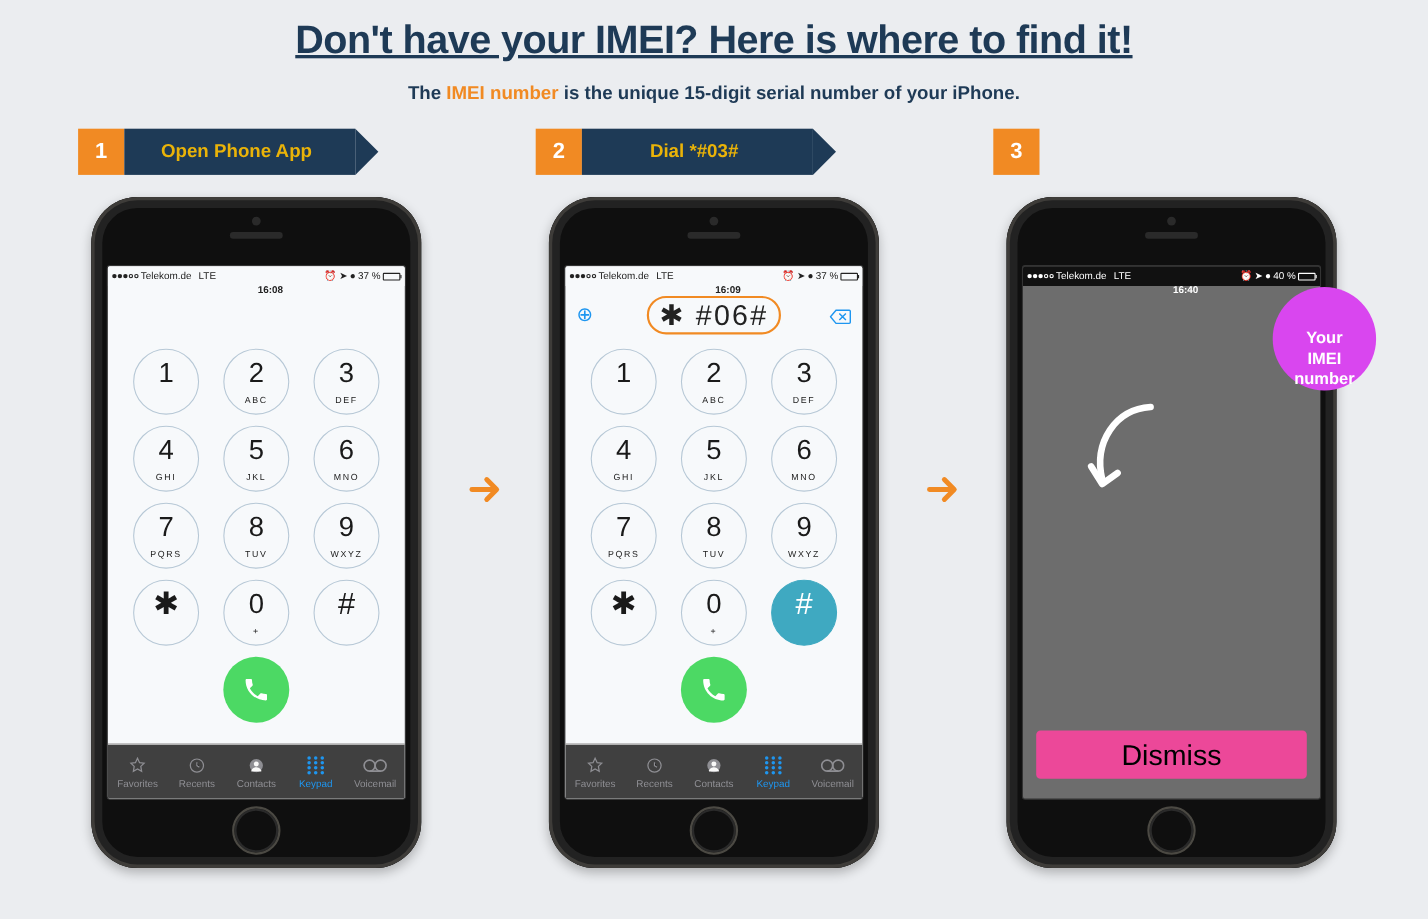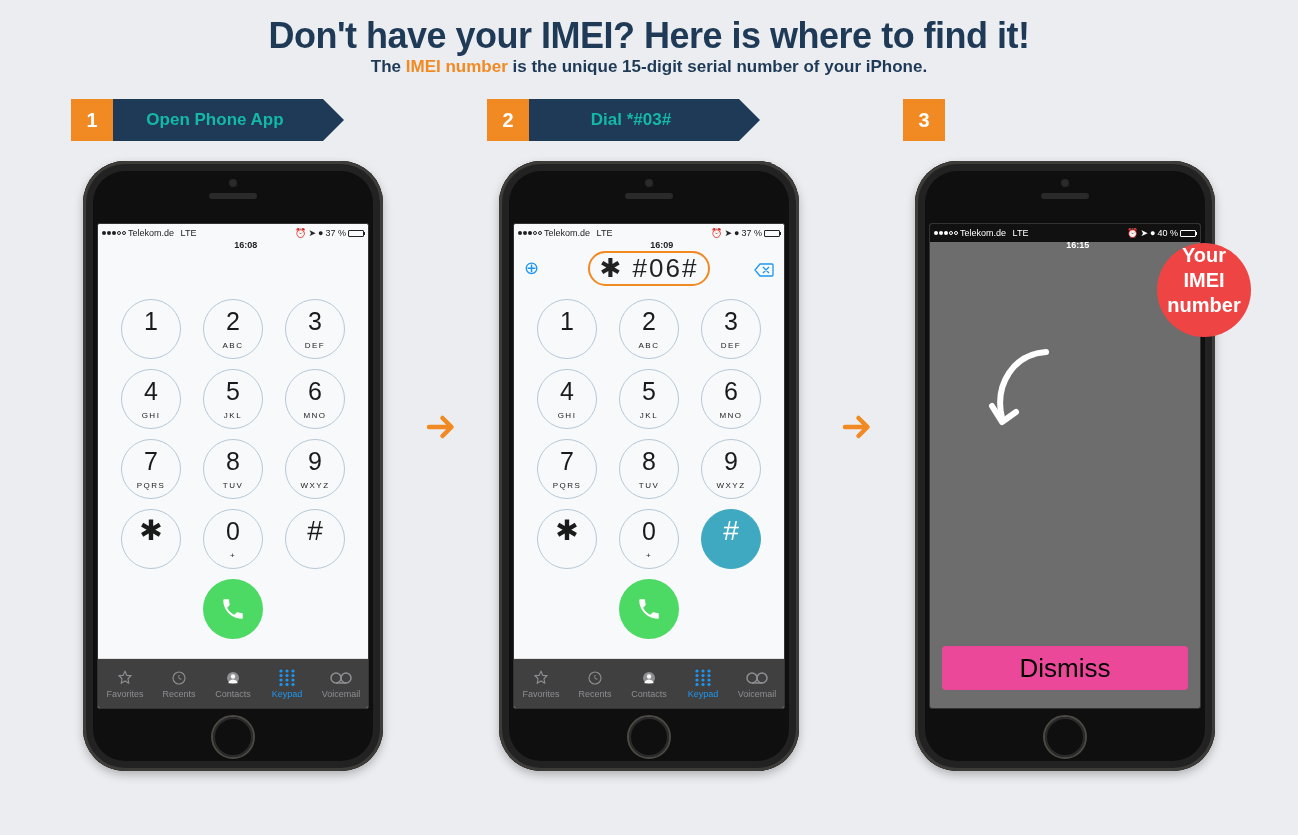--- a/index.html
+++ b/index.html
@@ -9,26 +9,28 @@
     width:1298px; height:835px;
     padding-top:15px;
     color:#222;
   }
   .heading {
     text-align:center;
     font-size:36px;
     font-weight:700;
     color:#1e3a56;
     letter-spacing:-0.5px;
+    text-decoration:underline;
   }
   .subheading {
     text-align:center;
     font-size:17px;
     font-weight:700;
     color:#1e3a56;
+    margin-top:18px;
   }
   .subheading .imei-word { color:#f18a23; }
   .steps-row {
     display:flex;
     justify-content:center;
     align-items:flex-start;
     margin-top:22px;
     gap:0;
   }
   .step-col { width:356px; display:flex; flex-direction:column; align-items:center; }
@@ -36,21 +38,21 @@
   .arrow-col svg { width:36px; height:36px; }
   
   .step-header { display:flex; align-items:center; width:100%; padding-left:16px;}
   .step-num {
     width:42px; height:42px; background:#f18a23; color:#fff;
     display:flex; align-items:center; justify-content:center;
     font-size:20px; font-weight:700;
   }
   .step-title-wrap { position:relative; height:42px; }
   .step-title {
-    height:42px; background:#1e3a56; color:#14b8a6;
+    height:42px; background:#1e3a56; color:#eab308;
     font-size:17px; font-weight:700;
     display:flex; align-items:center; justify-content:center;
     padding:0 28px 0 22px;
     min-width:210px;
   }
   .step-title-wrap::after{
     content:""; position:absolute; right:-21px; top:0;
     border-left:21px solid #1e3a56;
     border-top:21px solid transparent;
     border-bottom:21px solid transparent;
@@ -133,23 +135,23 @@
   .tab .ic{height:20px;display:flex;align-items:center;justify-content:center;}
   
   .imei-area{flex:1;position:relative;display:flex;align-items:center;justify-content:center;}
   .imei-text{color:#fff;font-size:22px;letter-spacing:1px;display:flex;align-items:center;}
   .imei-mask{display:inline-block;width:54px;height:22px;background:#000;margin-left:2px;}
   .dismiss{position:absolute;bottom:18px;left:12px;right:12px;height:44px;background:#ec4899;border-radius:4px;display:flex;align-items:center;justify-content:center;font-size:26px;color:#000;text-align:center;}
   
   .imei-badge{
     position:absolute; top:82px; right:-36px;
     width:94px;height:94px;border-radius:50%;
-    background:#ef4444;color:#fff;
-    display:flex;align-items:flex-start;justify-content:center;
-    text-align:center;font-size:20px;font-weight:600;line-height:1.25;
+    background:#d946ef;color:#fff;
+    display:flex;align-items:flex-end;justify-content:center;
+    text-align:center;font-size:15px;font-weight:600;line-height:1.25;
     z-index:5;
   }
   .imei-arrow{position:absolute;top:102px;left:44px;z-index:4;}
 </style>
 </head>
 <body>
 
 <h1 class="heading">Don't have your IMEI? Here is where to find it!</h1>
 <p class="subheading">
   <span>The </span><span class="imei-word">IMEI number</span><span> is the unique 15-digit serial number of your iPhone.</span>
@@ -495,21 +497,21 @@
             <span class="sig-dots">
                 <span></span>
                 <span></span>
                 <span></span>
                 <span class="empty"></span>
                 <span class="empty"></span>
               </span>
             <span>Telekom.de</span>&nbsp;
             <span>LTE</span>
           </div>
-          <div class="time">16:15</div>
+          <div class="time">16:40</div>
           <div class="right">
             <span>⏰</span>
             <span>➤</span>
             <span>●</span>
             <span>40 %</span>
             <span class="batt"><span class="fill" style="width:40%"></span></span>
           </div>
         </div>
         <div class="imei-area">
           <svg class="imei-arrow" width="90" height="90">

